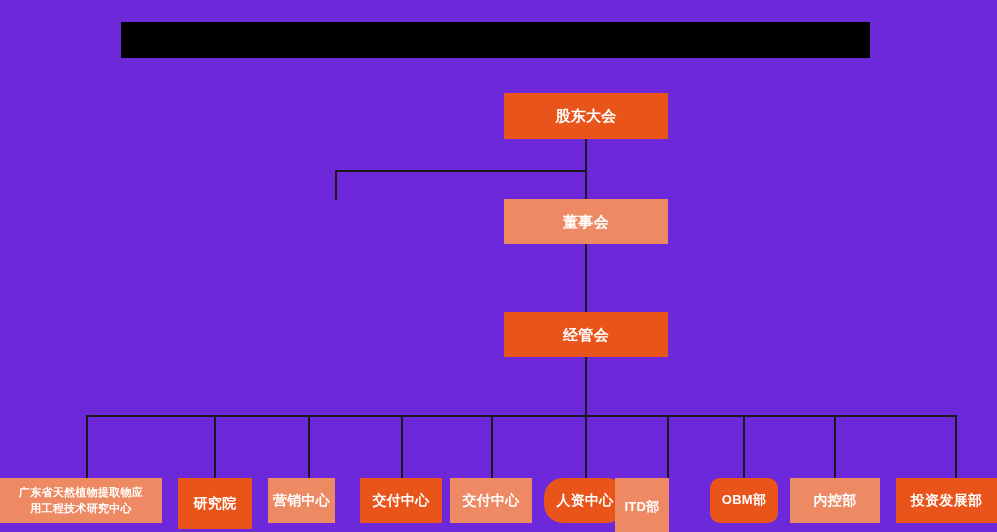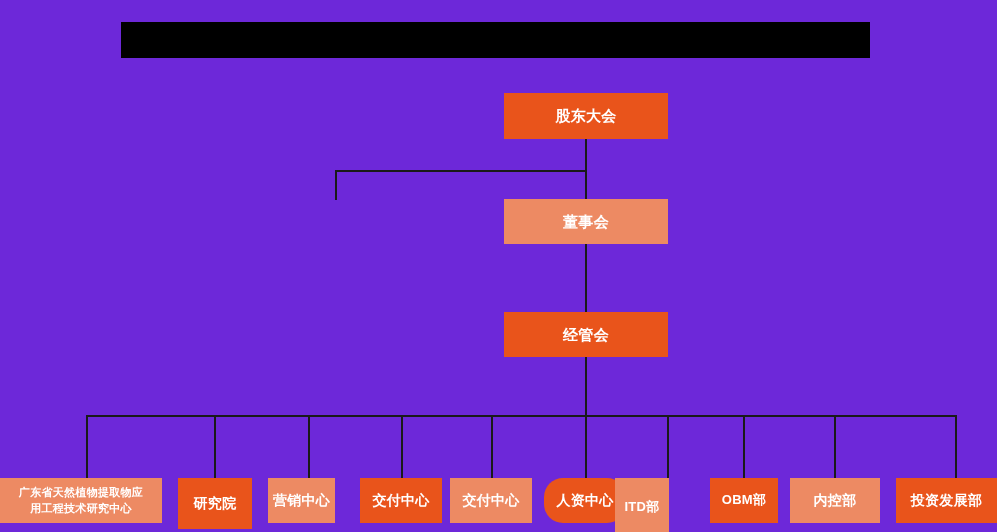--- a/index.html
+++ b/index.html
@@ -129,21 +129,21 @@
   </div>
 
   <div class="node dark size-md" style="left:544px; top:478px; width:82px; height:45px;border-radius:19px;">
     <span class="node-label">人资中心</span>
   </div>
 
   <div class="node light size-sm" style="left:615px; top:478px; width:54px; height:59px;">
     <span class="node-label">ITD部</span>
   </div>
 
-  <div class="node dark size-sm" style="left:710px; top:478px; width:68px; height:45px;">
+  <div class="node dark size-sm" style="left:710px; top:478px; width:68px; height:45px;border-radius:10px;">
     <span class="node-label">OBM部</span>
   </div>
 
   <div class="node light size-md" style="left:790px; top:478px; width:90px; height:45px;">
     <span class="node-label">内控部</span>
   </div>
 
   <div class="node dark size-md" style="left:896px; top:478px; width:101px; height:45px;">
     <span class="node-label">投资发展部</span>
   </div>

